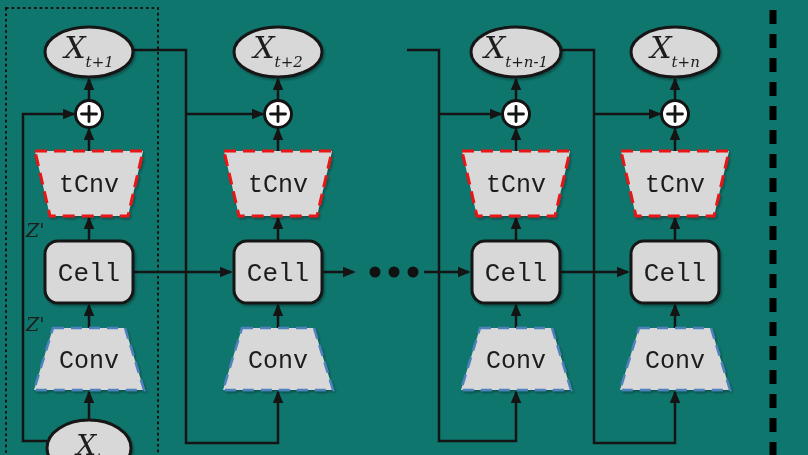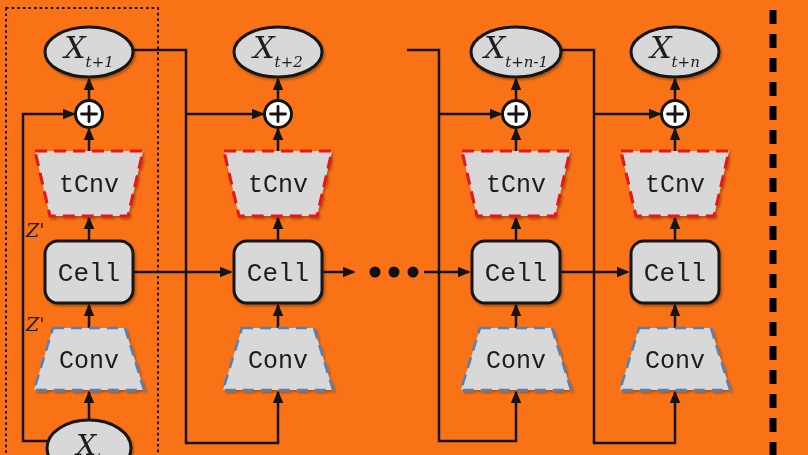--- a/index.html
+++ b/index.html
@@ -2,21 +2,21 @@
 <html style="--shape_fill: #d8d8d8; --line: #141414; --tconv_border: #e81212; --conv_border: #4f81bd;"><head>
 <meta charset="utf-8">
 <style>
   :root{
     --shape_fill:#d8d8d8;
     --line:#141414;
     --tconv_border:#e81212;
     --conv_border:#4f81bd;
   }
   html,body{margin:0;padding:0;background:#ffffff;}
-  .stage{width:808px;height:455px;position:relative;background:#f97316;overflow:hidden;}
+  .stage{width:808px;height:455px;position:relative;background:#0f766e;overflow:hidden;}
   svg{display:block;}
   .conn{fill:none;stroke:var(--line);stroke-width:2.5;}
   .shape{fill:var(--shape_fill);stroke:var(--line);stroke-width:3;}
   .tcnv{fill:var(--shape_fill);stroke:var(--tconv_border);stroke-width:3;stroke-dasharray:12 7;}
   .conv{fill:var(--shape_fill);stroke:var(--conv_border);stroke-width:2.5;stroke-dasharray:11 7;}
   .adder{fill:#ffffff;stroke:var(--line);stroke-width:3;}
   .plus{stroke:var(--line);stroke-width:2.8;stroke-linecap:round;}
   .lbl-mono{font-family:"Liberation Mono","DejaVu Sans Mono",monospace;fill:#1c1c1c;}
   .lbl-math{font-family:"DejaVu Serif","Liberation Serif",serif;font-style:italic;fill:#1c1c1c;}
   .dotted-box{fill:none;stroke:#111;stroke-width:2;stroke-dasharray:2.6 3;}

